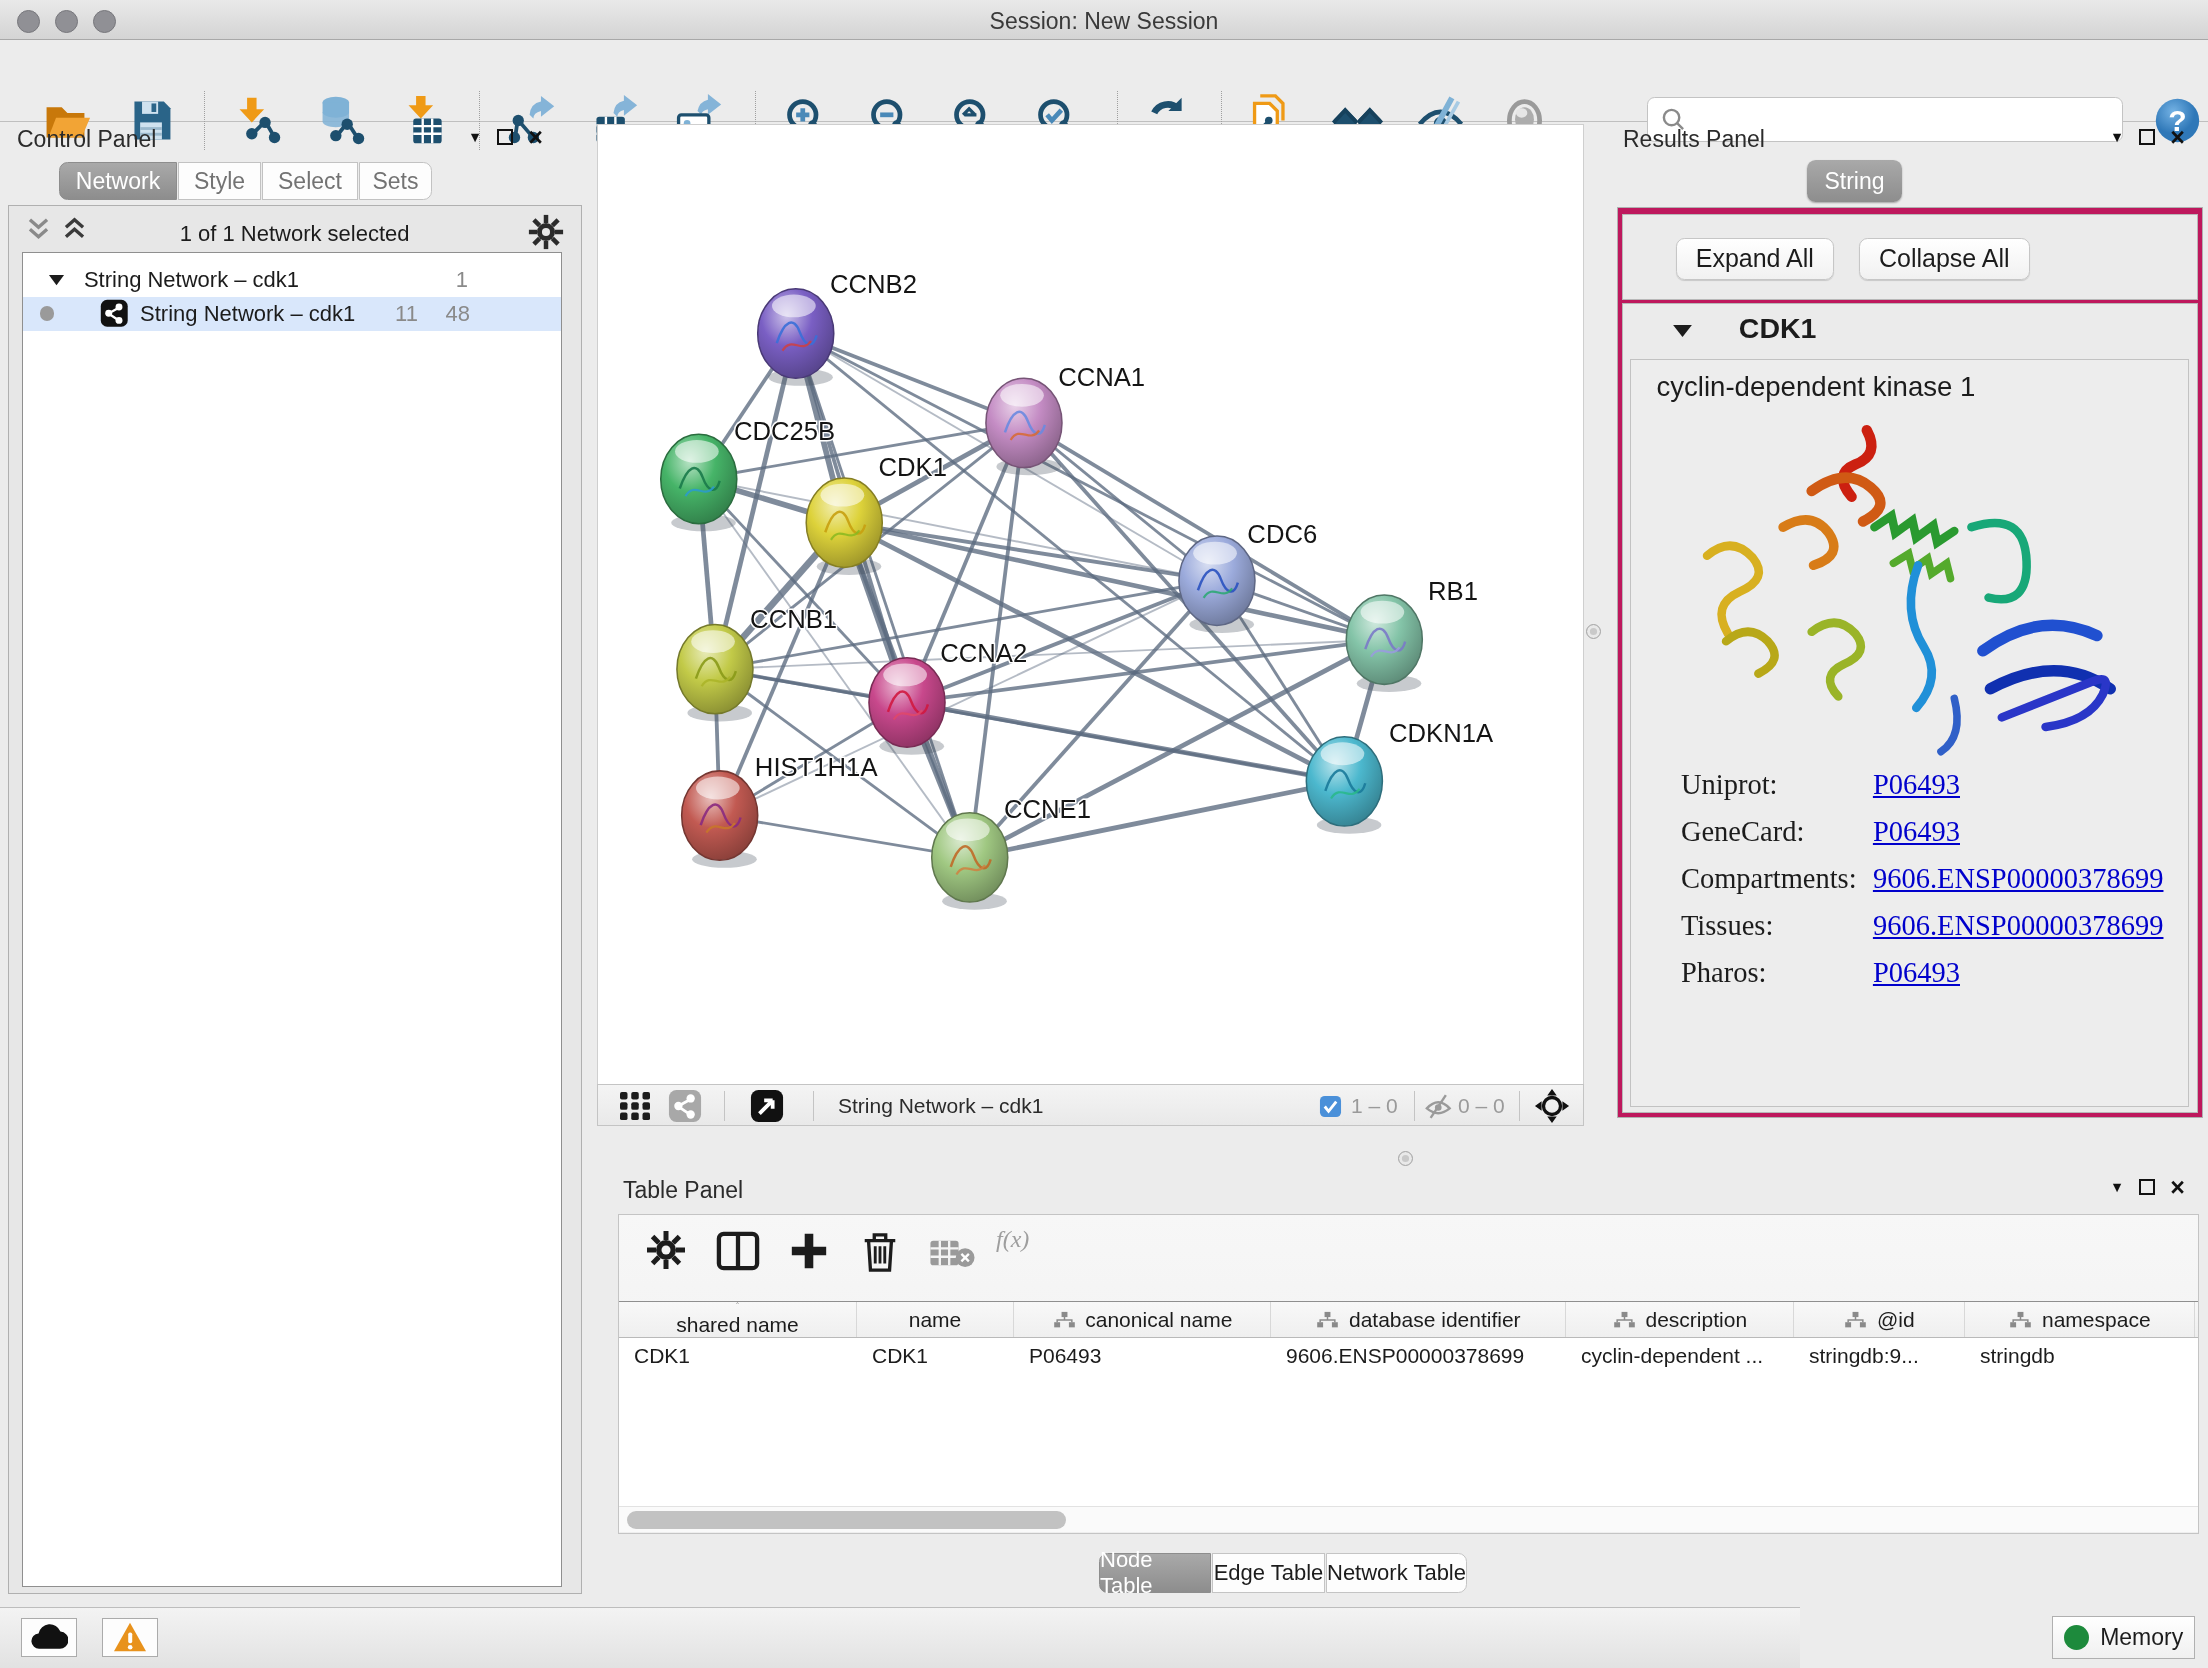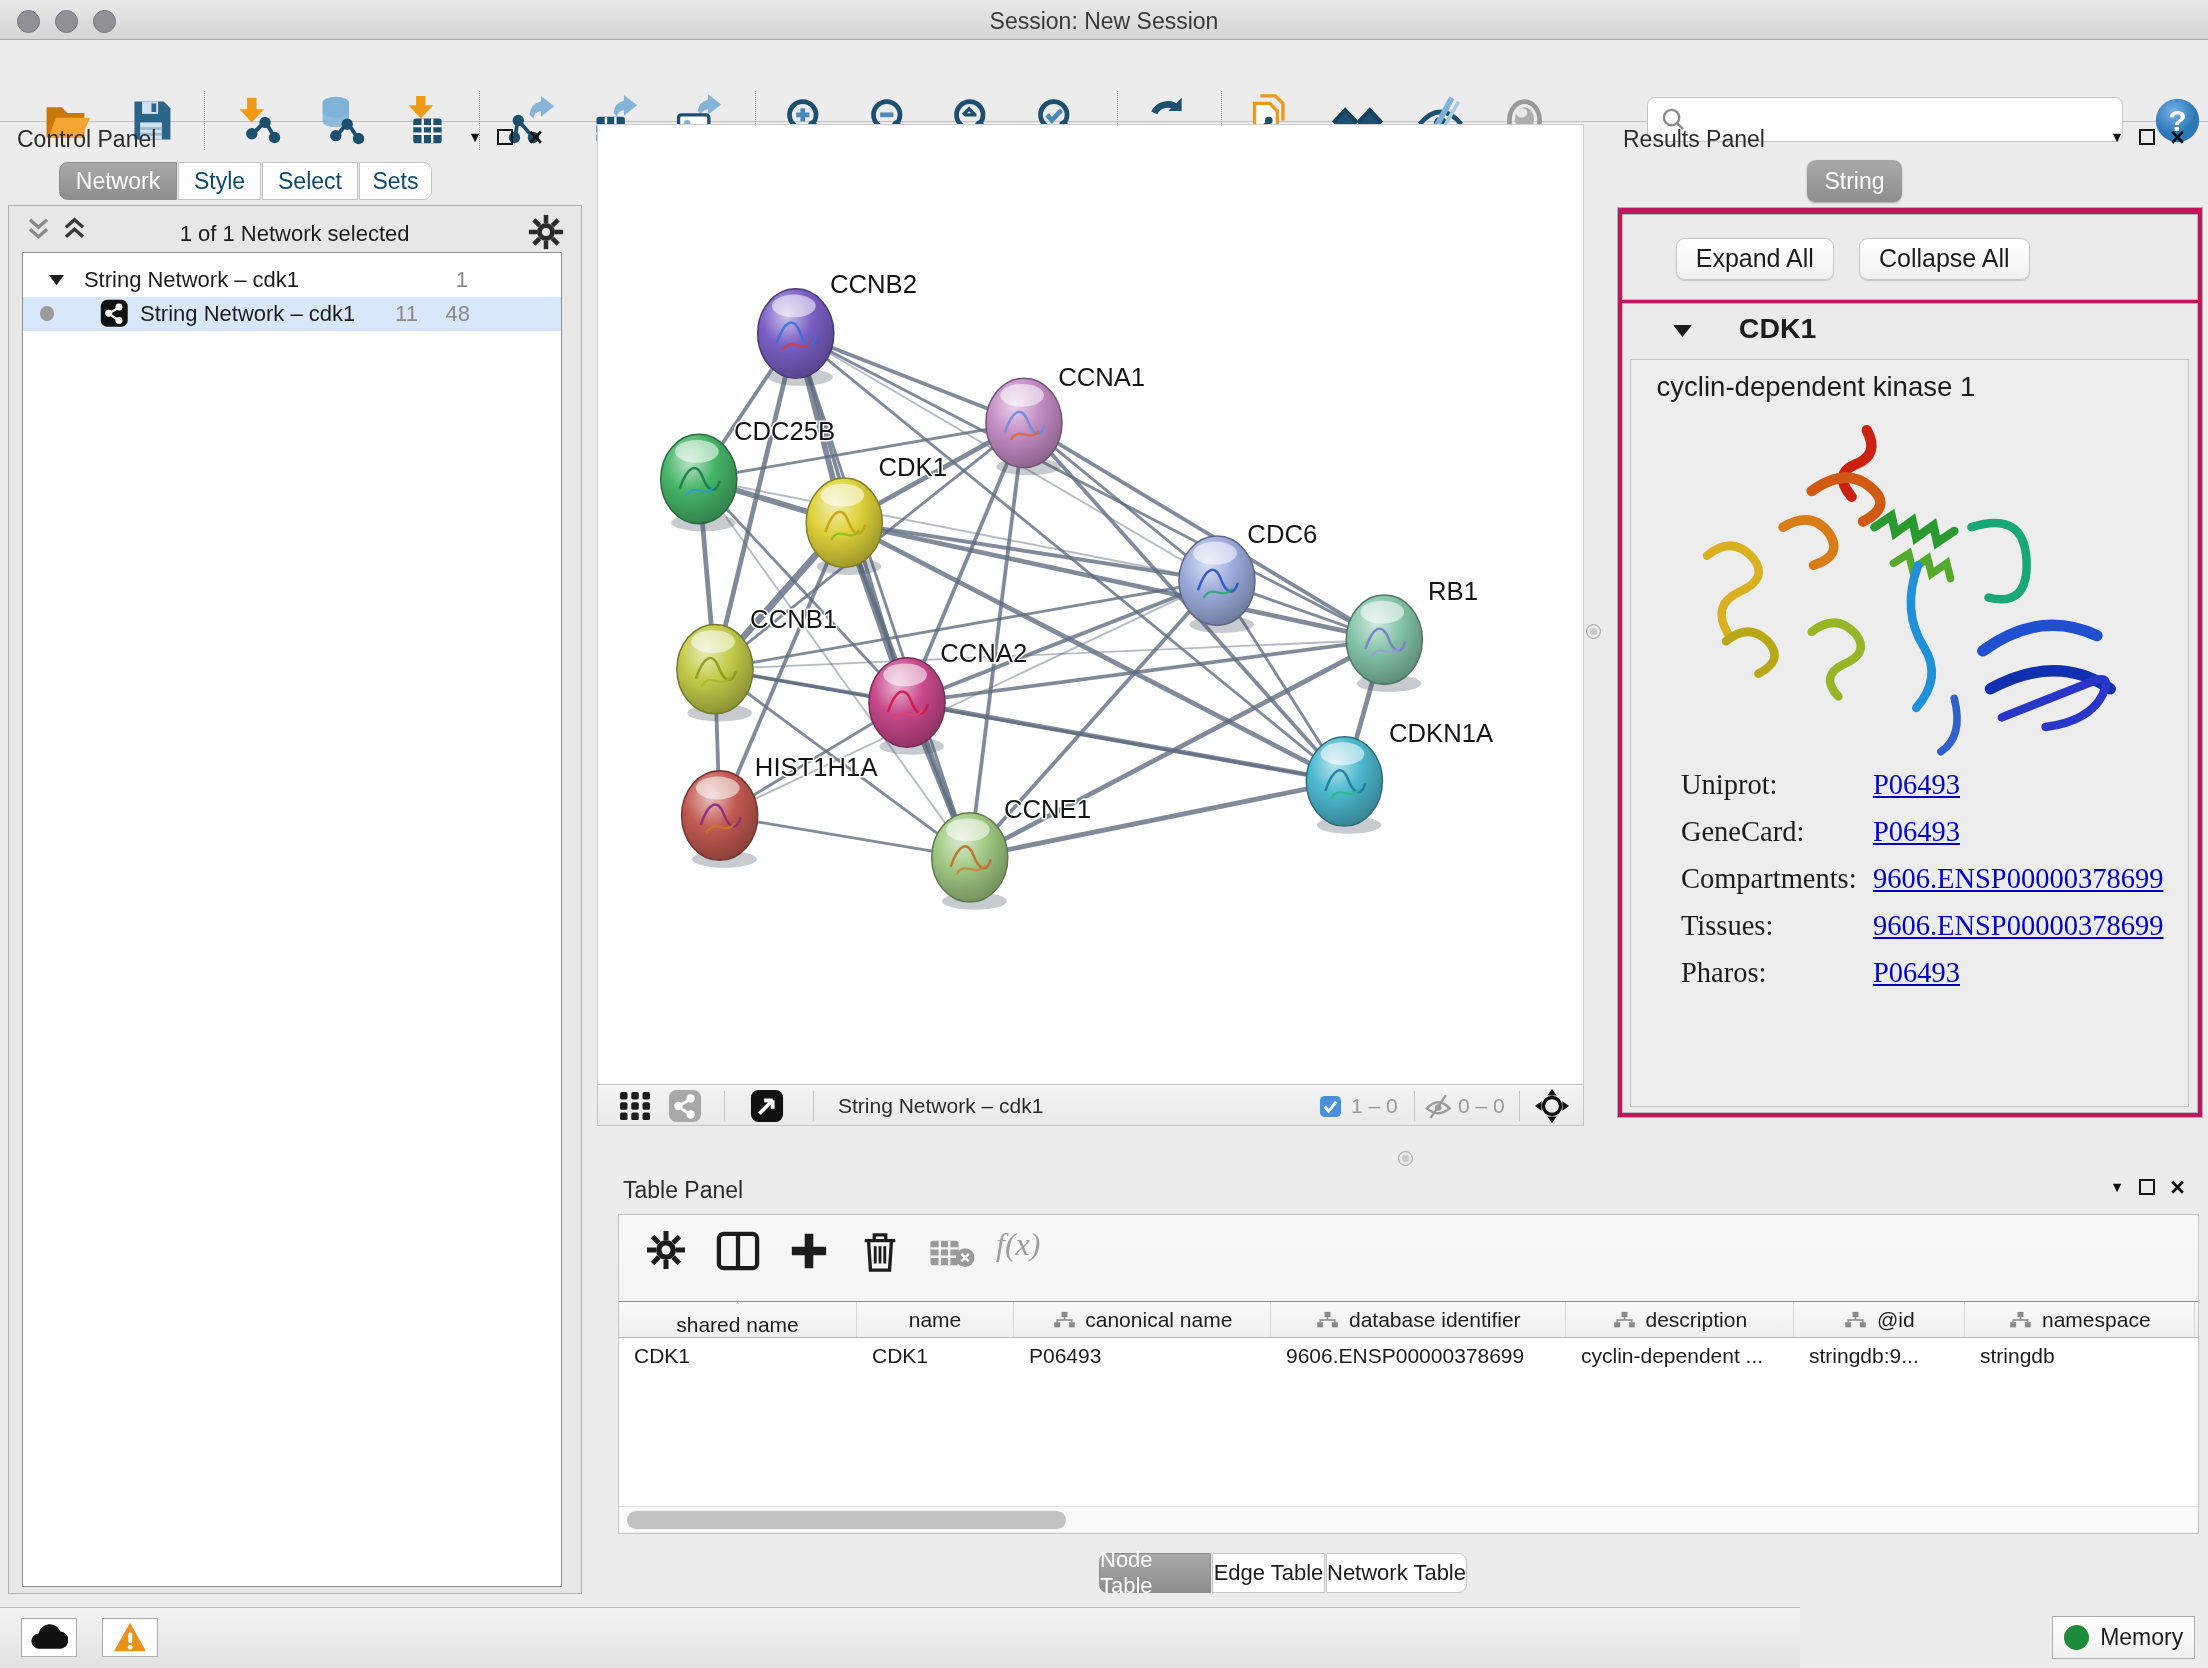--- a/index.html
+++ b/index.html
@@ -27,21 +27,21 @@
   #search-box input { border:none; outline:none; font-size:21px; flex:1; background:transparent; padding-right:9.5px;}
   #search-glyph { margin:0 9.5px 0 13.3px; }
 
   
   .panel-title { font-size:23px; color:#2b2b2b; }
   .panel-ctrls { position:absolute; display:flex; align-items:center; gap:15px; }
   .ctrl-tri { font-size:14.3px; color:#111; }
   .ctrl-float { width:16px; height:16px; border:2.4px solid #111; }
   .ctrl-x { font-size:25px; font-weight:bold; color:#111; line-height:16px; }
   .tab { position:absolute; height:38px; border:1px solid #c2c2c2; background:#fdfdfd;
-    font-size:23px; display:flex; align-items:center; justify-content:center; color:#0c4a6e; }
+    font-size:23px; display:flex; align-items:center; justify-content:center; color:#737373; }
   .tab.sel { background:linear-gradient(#a9a9a9,#8d8d8d); color:#fff; border-color:#8d8d8d; }
   #cp-box { left:7.6px; top:205px; width:574px; height:1389px; background:#e7e7e7;
     border:1px solid #b0b0b0; }
   #cp-subhdr { position:absolute; left:0; top:7.6px; width:100%; height:38px; }
   #cp-status { position:absolute; width:100%; text-align:center; top:7.6px; font-size:22px; }
   #cp-list { position:absolute; left:13.3px; top:46px; width:540px; height:1335px;
     background:#fff; border:1.4px solid #8f8f8f; }
   .tree-row { position:relative; height:34px; display:flex; align-items:center; font-size:22px; }
   .tree-row.sel { background:#d9e7fb; }
   .tree-count { position:absolute; color:#8a8a8a; font-size:22px; }
@@ -747,21 +747,21 @@
         </svg>
     </span>
     <span class="tp-icon" style="left:310px;top:23px">
       <svg width="46" height="30" viewBox="0 0 48 32">
           <rect x="1" y="3" width="30" height="26" rx="3" fill="#9a9a9a"></rect>
           <path d="M1 11h30M1 20h30M11 3v26M21 3v26" stroke="#f4f4f4" stroke-width="2.5"></path>
           <circle cx="38" cy="21" r="10" fill="#9a9a9a"></circle>
           <path d="M34 17l8 8M42 17l-8 8" stroke="#fff" stroke-width="2.5"></path>
         </svg>
     </span>
-    <span class="tp-icon" style="left:377px;top:11.4px;font-family:'Liberation Serif',serif;font-style:italic;font-size:32px;color:#9e9e9e">f(x)</span>
+    <span class="tp-icon" style="left:377px;top:11.4px;font-family:'Liberation Serif',serif;font-style:italic;font-size:24px;color:#9e9e9e">f(x)</span>
     <div id="nodetable">
       <div class="th-row" id="table-head">
           <div class="th-cell" style="width: 238px; flex-direction: column;">
             <svg width="25" height="18" viewBox="0 0 34 24">
               <g fill="#8a8a8a">
                 <rect x="13" y="1" width="8" height="7"></rect>
                 <rect x="3" y="15" width="8" height="7"></rect>
                 <rect x="23" y="15" width="8" height="7"></rect>
                 <path d="M17 8v4M7 15v-3h20v3" fill="none" stroke="#8a8a8a" stroke-width="2"></path>
               </g>

